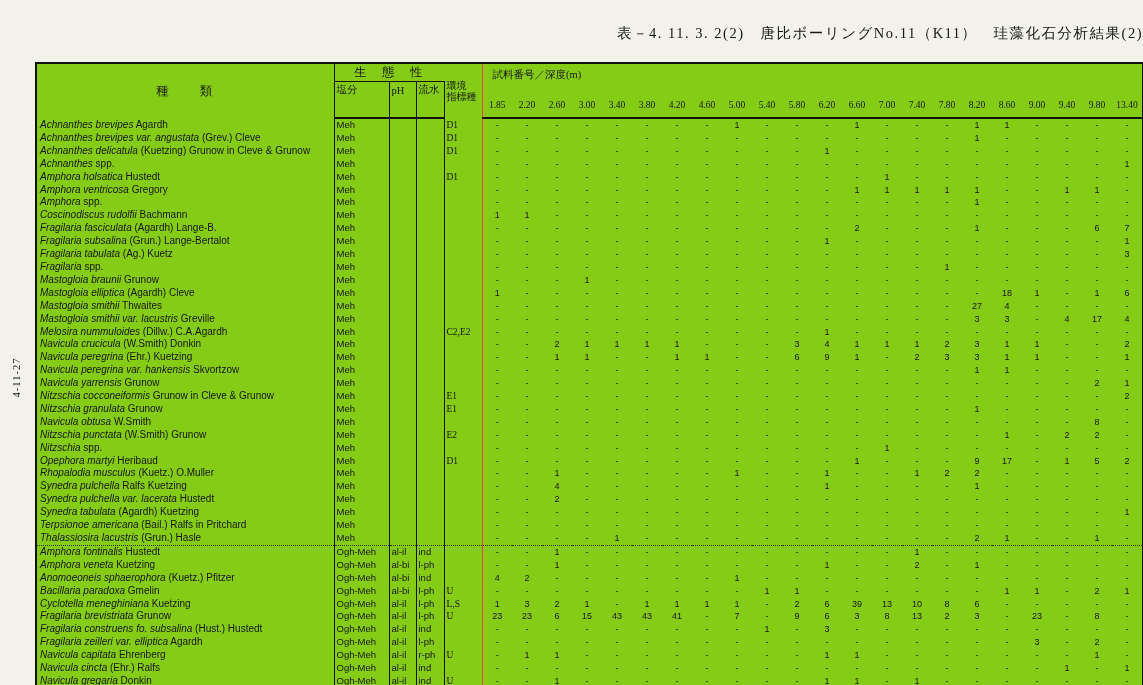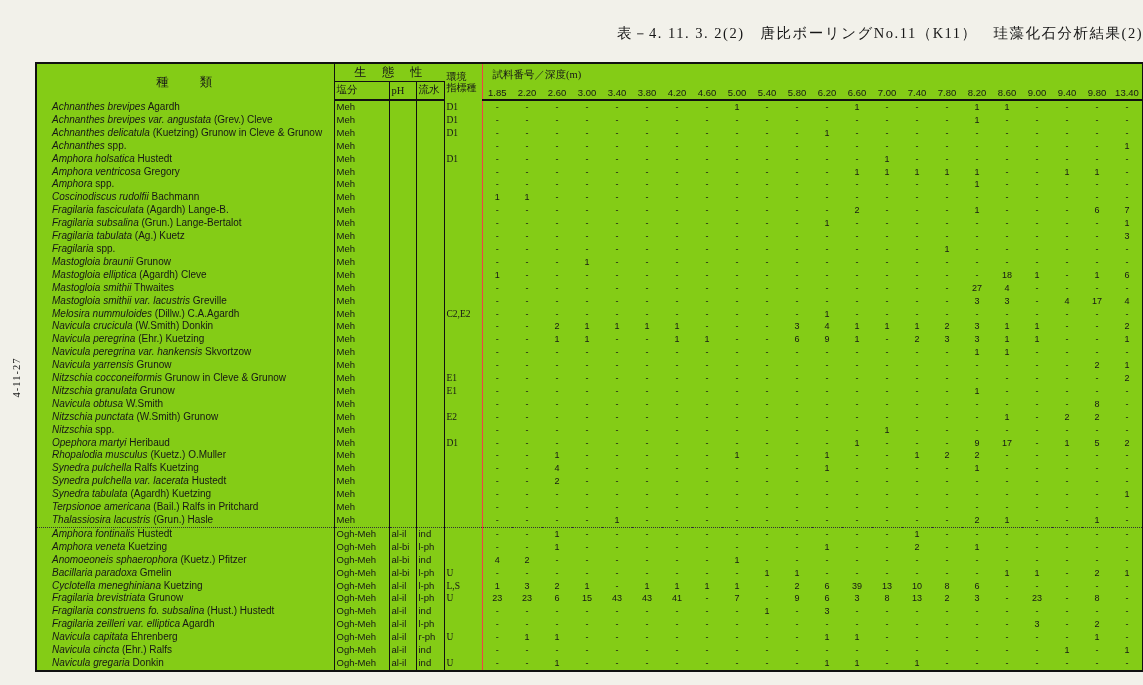--- a/index.html
+++ b/index.html
@@ -32,35 +32,35 @@
     left:35px; top:62px;
     width:1105px;
     border:2px solid #111;
     background:#84cc16;
   }
   table { border-collapse:collapse; width:100%; table-layout:fixed; }
   th, td { padding:0; font-weight:normal; }
   thead th { font-family:"Liberation Serif","DejaVu Serif",serif; }
   .h-species { font-size:12.5px; letter-spacing:2px; vertical-align:middle; }
   .h-eco     { font-size:12px; border-bottom:1px solid #111; letter-spacing:2px; }
-  .h-sub     { font-size:10.5px; text-align:left; padding:1px 2px 2px 2px; vertical-align:middle; }
+  .h-sub     { font-size:10.5px; text-align:left; padding:1px 2px 20px 2px; vertical-align:middle; }
   .h-env     { font-size:10px; line-height:1.15; text-align:left; padding-left:2px; vertical-align:middle; }
   .h-samples { font-size:10.5px; text-align:left; padding-left:10px; vertical-align:bottom; }
-  .h-depth   { font-size:9.5px; text-align:center; vertical-align:bottom; padding-bottom:1px;
-               font-family:Liberation Sans, sans-serif; }
+  .h-depth   { font-size:9.5px; text-align:center; vertical-align:bottom; padding-bottom:7px;
+               font-family:Liberation Serif, serif; }
   thead tr.sub-row th { border-bottom:2px solid #111; }
   .col-species { border-right:1px solid #111; }
   .col-sal     { border-right:1px solid #111; }
   .col-ph      { border-right:1px solid #111; }
   .col-flow    { border-right:1px solid #111; }
   .col-env     { border-right:1px solid #ef4444;font-family:Liberation Serif, serif; }
   tbody td { height:12.9px; line-height:12.9px; font-size:9px; text-align:center;
              overflow:hidden; white-space:nowrap; }
   tbody td.species { text-align:left; font-size:10px; padding-left:3px; }
-  tbody td.species i { font-style:italic;margin-left:12px; }
+  tbody td.species i { font-style:italic; }
   tbody td.eco { text-align:left; font-size:9.5px; padding-left:2px; }
   tbody tr.group-start td { border-top:1px dotted #333; }
 </style>
 </head>
 <body>
 
 <div class="title">表－4. 11. 3. 2(2)　唐比ボーリングNo.11（K11）　珪藻化石分析結果(2)</div>
 <div class="side-label">4-11-27</div>
 
 <div class="sheet">

